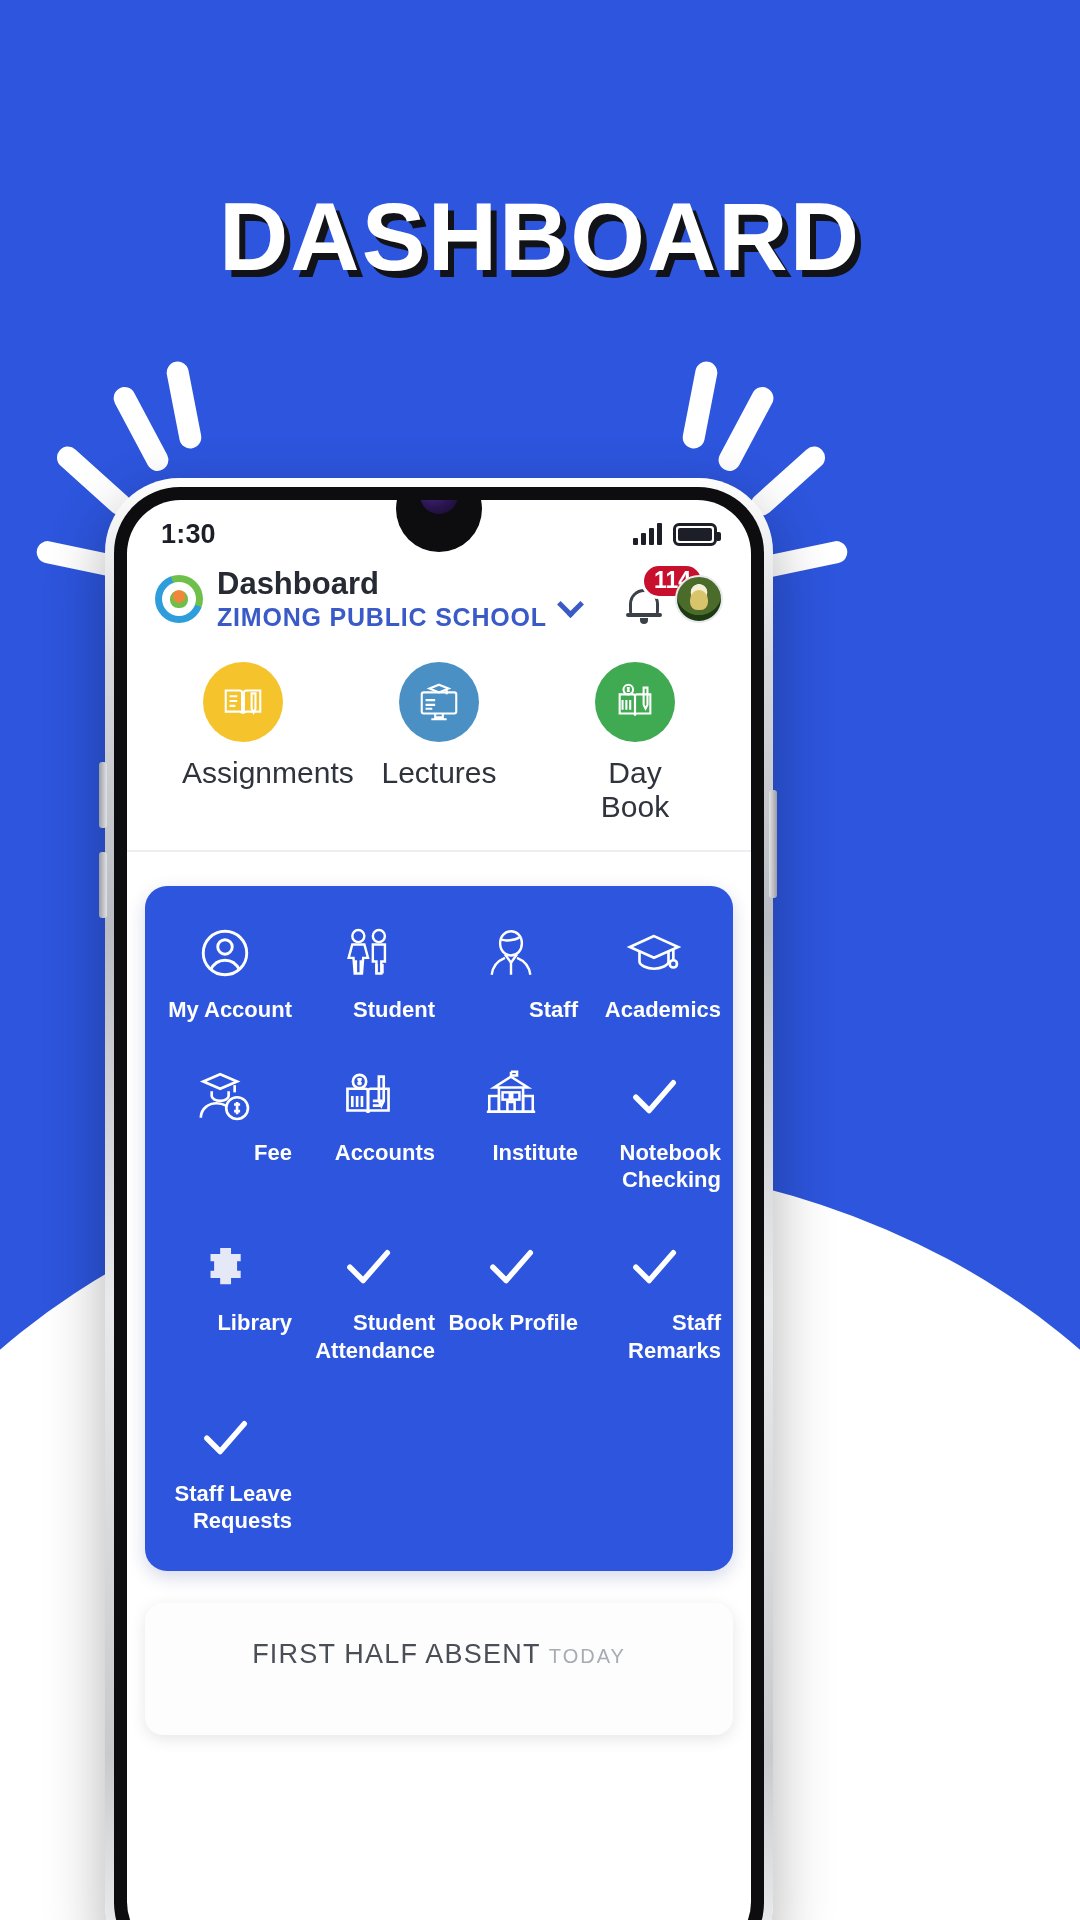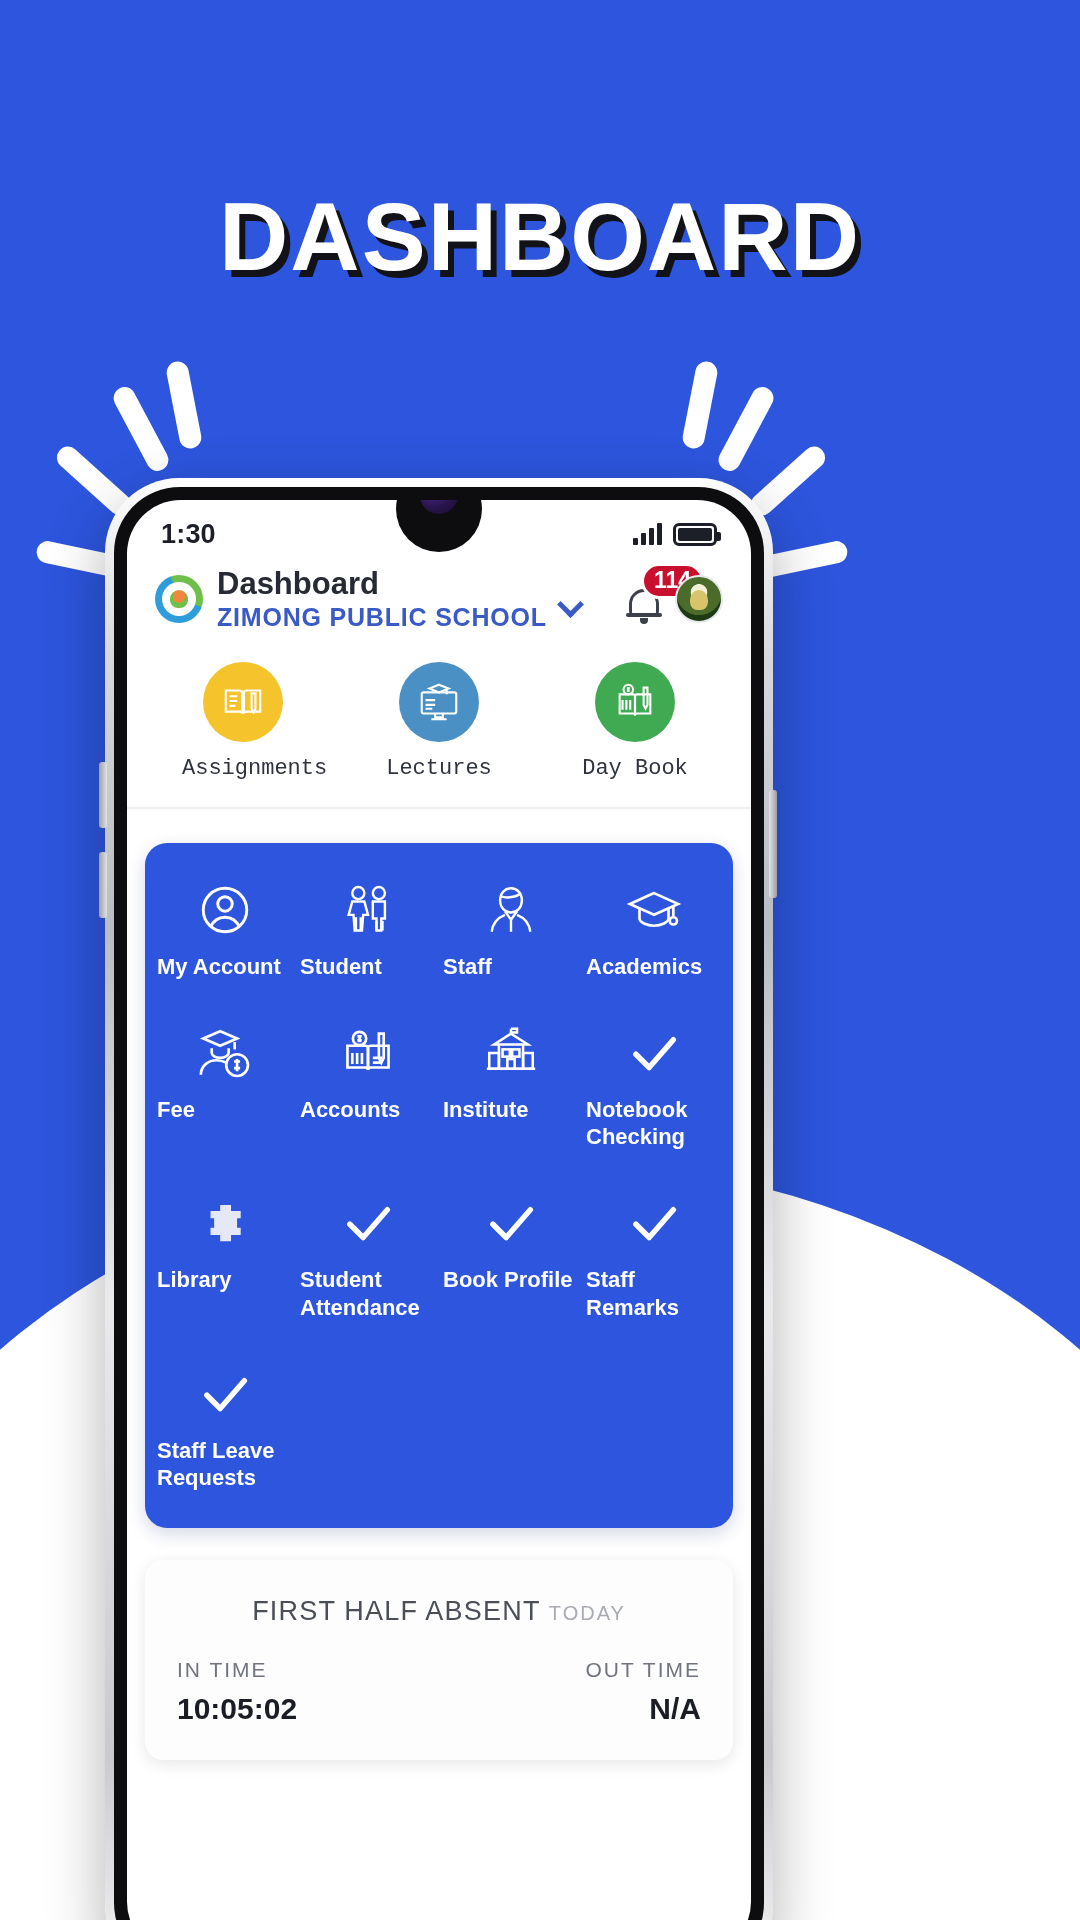--- a/index.html
+++ b/index.html
@@ -183,33 +183,33 @@
   
   .quick{
     display:flex; justify-content:space-around; align-items:flex-start;
     padding:16px 18px 26px 18px; border-bottom:2px solid #eceef1;
   }
   .qitem{ width:122px; text-align:center; }
   .qcircle{
     width:80px;height:80px;border-radius:50%;
     margin:0 auto 14px auto; display:flex;align-items:center;justify-content:center;
   }
-  .qlabel{ font-size:22px; color:#2f333c;font-family:Liberation Mono, monospace; }
+  .qlabel{ font-size:30px; color:#2f333c; }
   .qsvg{ width:46px;height:46px; }
 
   
   .menucard{
     margin:34px 18px 0 18px;
     background:#2d55dd;
     border-radius:22px;
     padding:34px 8px 36px 8px;
     box-shadow:0 6px 18px rgba(20,40,120,.18);
   }
   .mgrid{ display:grid; grid-template-columns:repeat(4,1fr); row-gap:40px; }
-  .mitem{ text-align:left; padding:0 4px; }
+  .mitem{ text-align:right; padding:0 4px; }
   .micon{ height:62px; display:flex; align-items:flex-end; justify-content:center; margin-bottom:14px;}
   .micon svg{ width:58px; height:58px; }
   .mlabel{ font-size:22px; font-weight:bold; color:#ffffff; line-height:1.24; }
   .check{ width:52px;height:52px; }
 
   
   .attcard{
     margin:32px 18px 0 18px;
     background:#fdfdfd;
     border-radius:18px;
@@ -497,27 +497,17 @@
         </div>
 
       </div>
     </div>
 
     <div class="attcard">
       <div class="att-title">
         <span>FIRST HALF ABSENT</span>
         <em>TODAY</em>
       </div>
-      <div class="att-row">
-        <div class="att-col">
-          <div class="att-k">IN TIME</div>
-          <div class="att-v">10:05:02</div>
-        </div>
-        <div class="att-col right">
-          <div class="att-k">OUT TIME</div>
-          <div class="att-v">N/A</div>
-        </div>
-      </div>
     </div>
 
   </div>
  </div>
 </div>
 
 </body></html>

